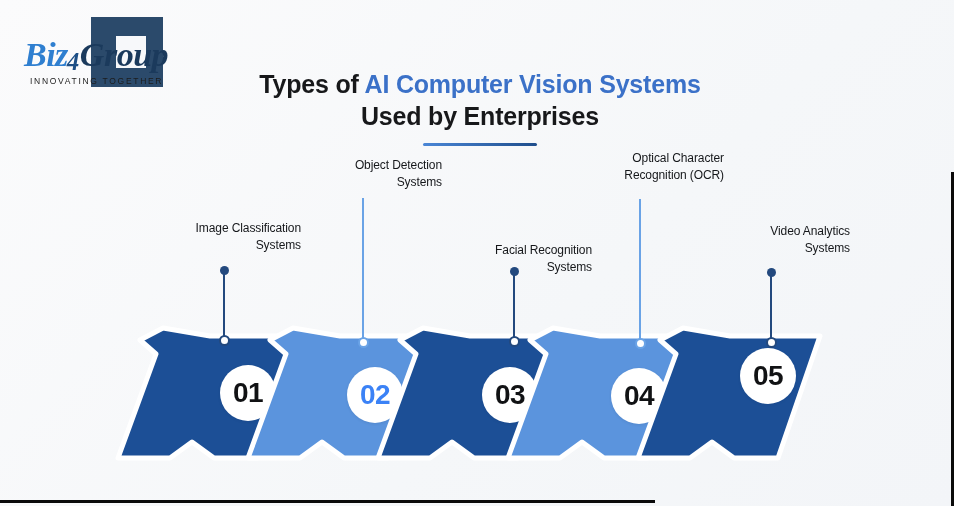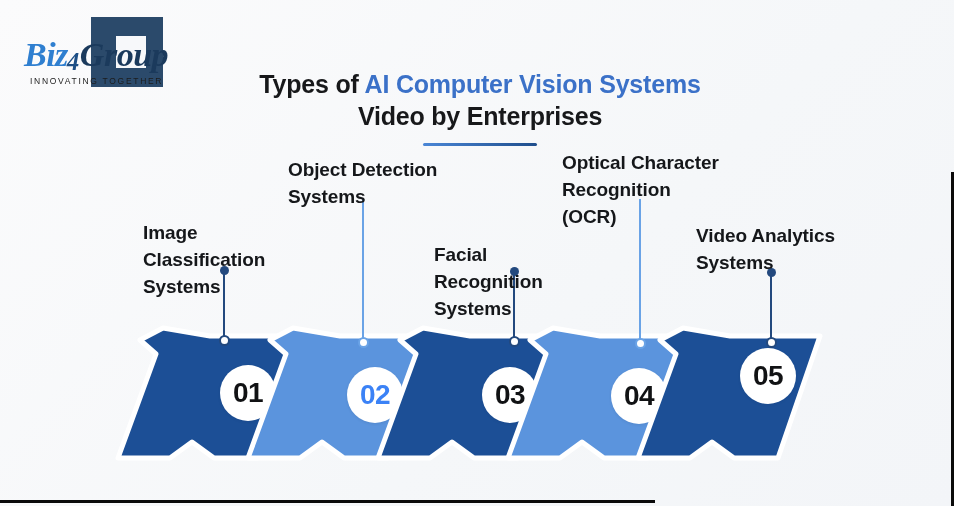--- a/index.html
+++ b/index.html
@@ -131,25 +131,25 @@
     justify-content: center;
     font-size: 28px;
     font-weight: bold;
     color: #111214;
     letter-spacing: -0.5px;
     box-shadow: 0 1px 3px rgba(20,40,70,0.10);
   }
 
   .label {
     position: absolute;
-    text-align: left;
-    font-size: 19px;
+    text-align: right;
+    font-size: 12px;
     line-height: 1.42;
     color: #15171a;
-    font-weight: bold;
+    font-weight: normal;
     letter-spacing: -0.1px;
   }
 
   .connector-line {
     position: absolute;
     width: 2px;
   }
   .connector-dot-top {
     position: absolute;
     width: 9px;
@@ -195,21 +195,21 @@
     <div class="logo-wordmark">
       <span class="logo-biz">Biz</span><span class="logo-four">4</span><span class="logo-group">Group</span>
     </div>
     <div class="logo-tagline">INNOVATING TOGETHER</div>
   </div>
 
   <div class="title-block">
     <div class="title-line">
       <span>Types of </span><span class="title-accent">AI Computer Vision Systems</span>
     </div>
-    <div class="title-line">Video by Enterprises</div>
+    <div class="title-line">Used by Enterprises</div>
     <div class="title-rule"></div>
   </div>
 
   <div id="stage">
       <div class="step">
         <svg class="arrow-svg" viewBox="0 0 954 506" width="954" height="506">
           <g transform="translate(118,318)">
             <path d="M 92 18 L 182 18 L 140 140 L 133 140 L 96 140 L 74 124 L 52 140 L 0 140 L 38 36 L 22 22 L 45 10 Z" fill="#1c4f96" stroke="#ffffff" stroke-width="5" stroke-linejoin="round"></path>
           </g>
         </svg>

